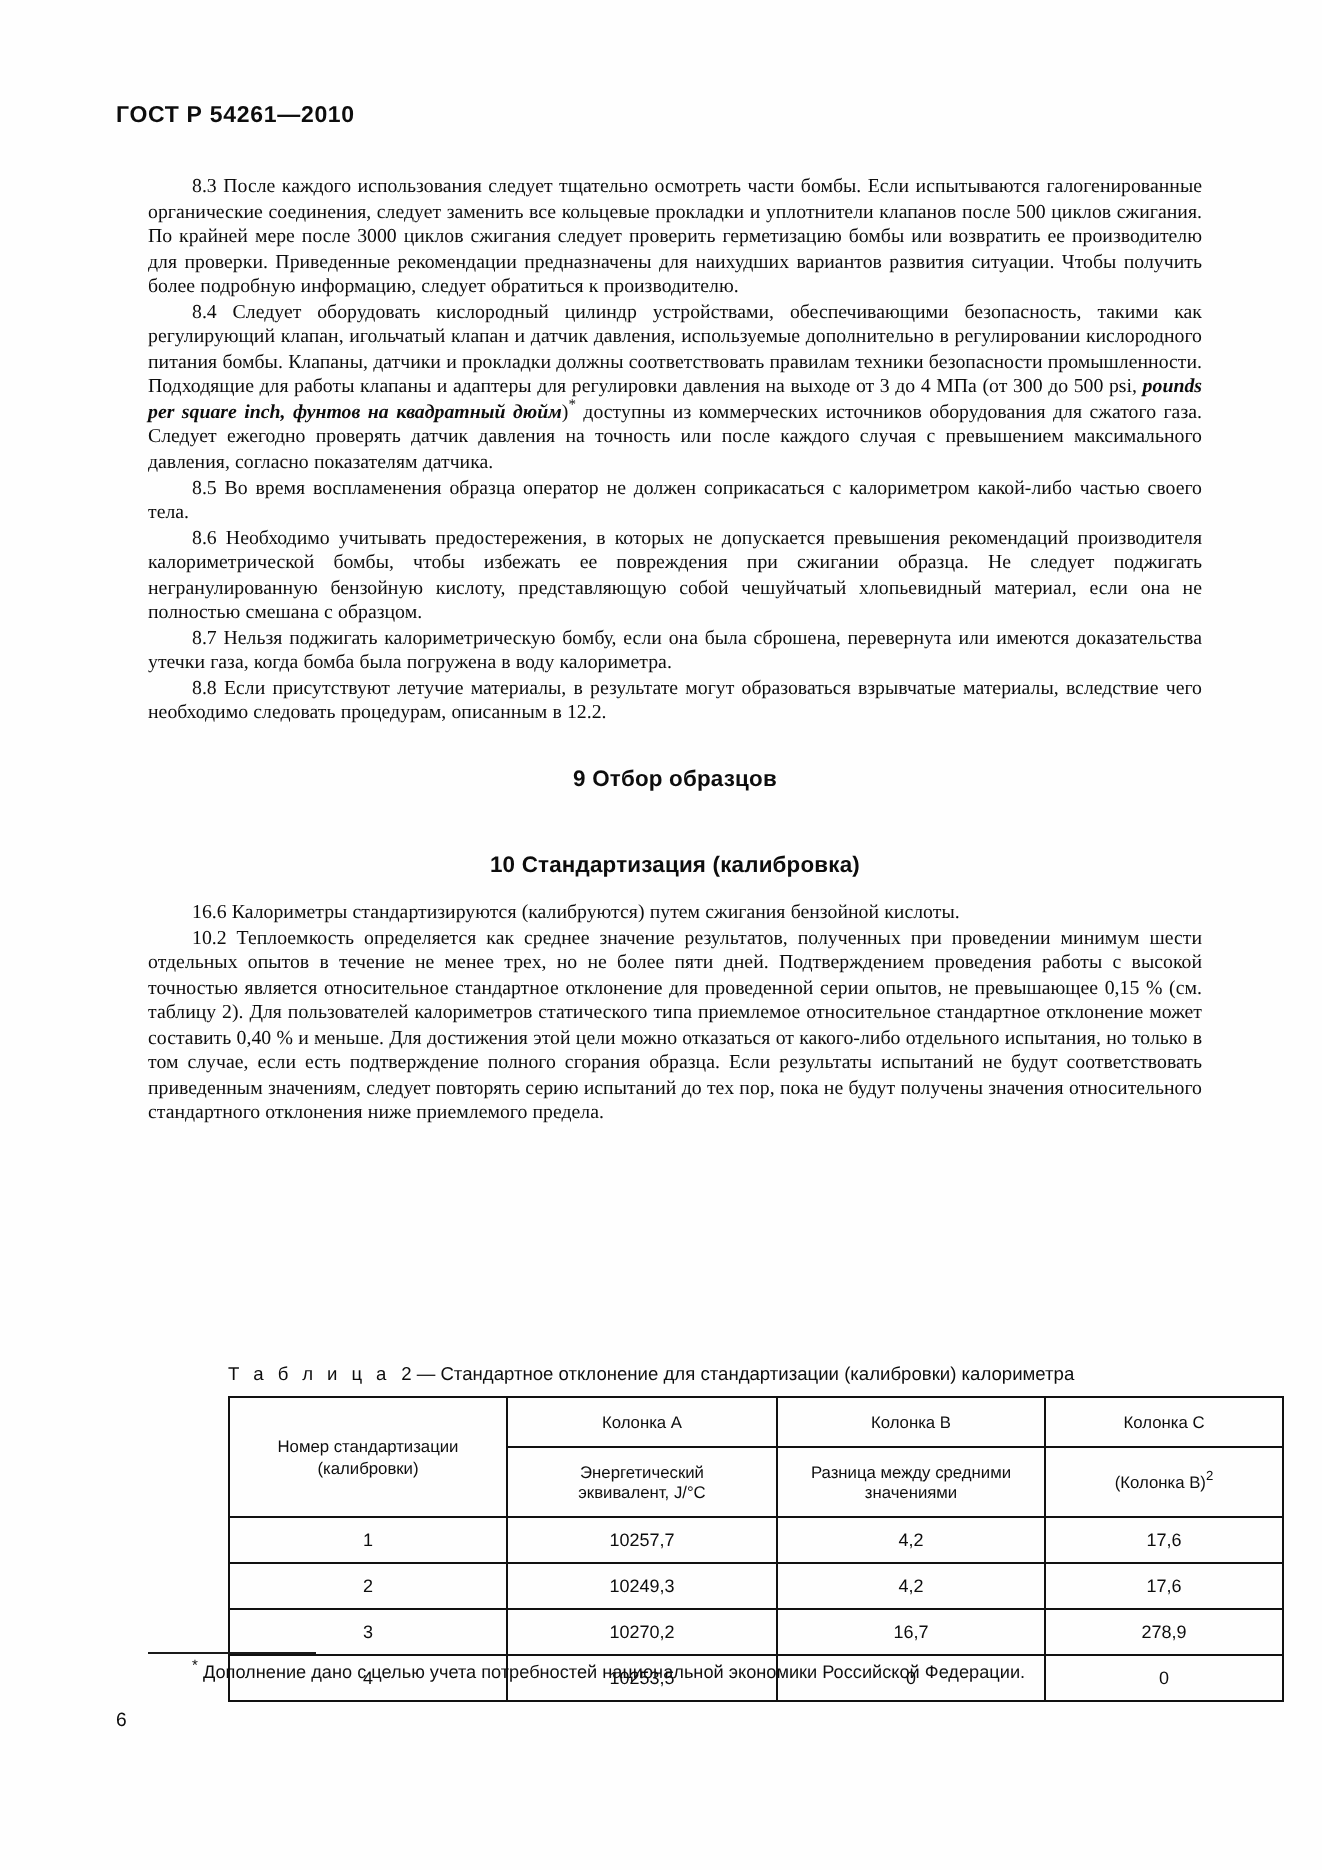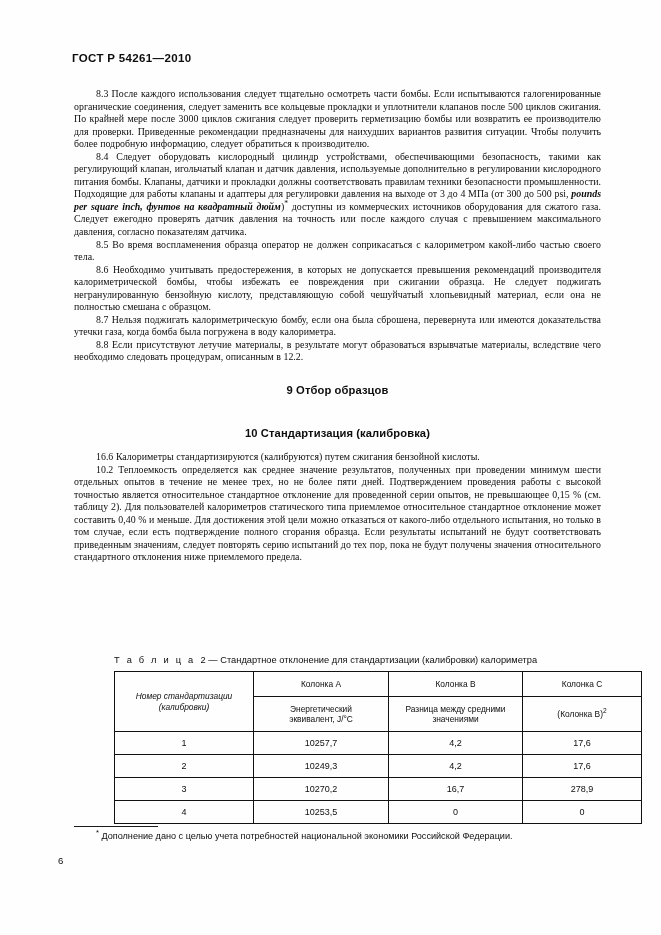--- a/index.html
+++ b/index.html
@@ -21,21 +21,21 @@
     position: absolute;
     left: 0; top: 0;
     width: 661px;
     height: 935px;
     background: #fefefe;
   }
 
   
   .doc-header {
     position: absolute;
-    left: 72px;
+    left: 58px;
     top: 52px;
     font-size: 11.5px;
     font-weight: bold;
     letter-spacing: 0.35px;
   }
 
   
   .content {
     position: absolute;
     left: 74px;
@@ -77,21 +77,21 @@
 
   .sp-before-h9  { height: 20px; }
   .sp-after-h9   { height: 11px; }
   .sp-before-h10 { height: 20px; }
   .sp-after-h10  { height: 12px; }
 
   
   .table-wrap {
     position: absolute;
     left: 74px;
-    top: 655px;
+    top: 682px;
     width: 527px;
     padding-left: 40px;
   }
   .table-caption {
     font-size: 9.3px;
     margin-bottom: 6px;
     white-space: nowrap;
   }
   .table-caption .tcap-word {
     letter-spacing: 2.2px;
@@ -110,21 +110,20 @@
     padding: 0;
     font-weight: normal;
   }
   table.gost thead th {
     font-size: 8.4px;
     line-height: 10.5px;
     margin-top: 48px;
   }
   th.col-num {
     height: 58px;
-    font-style: italic;
   }
   th.col-top {
     height: 24px;
   }
   th.col-sub {
     height: 34px;
   }
   table.gost tbody td {
     height: 22px;
     font-size: 9px;

